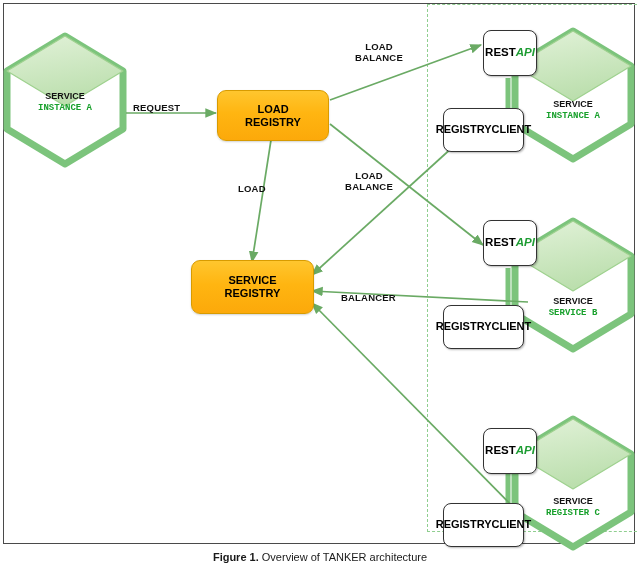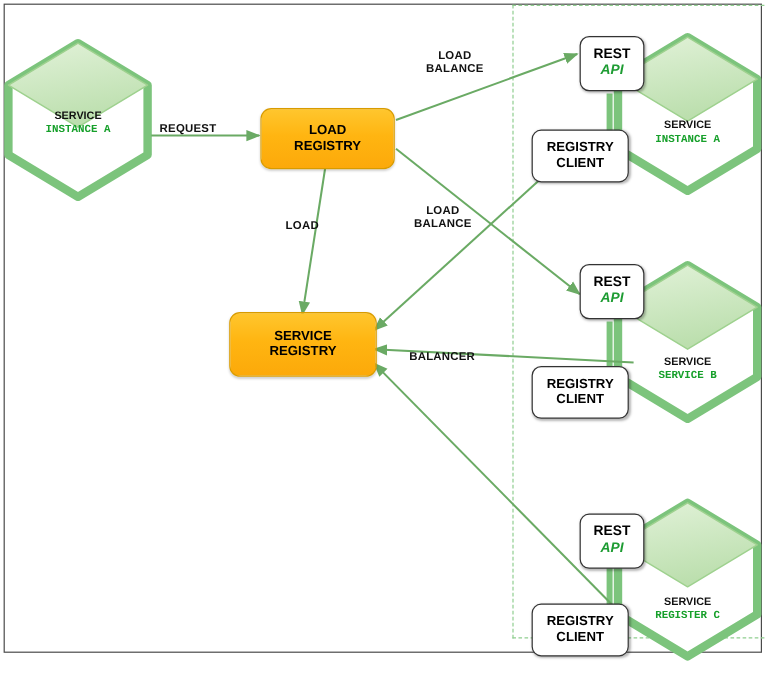--- a/index.html
+++ b/index.html
@@ -21,21 +21,21 @@
   
   .obox{position:absolute;border:1px solid #d89b00;border-radius:9px;
         background:linear-gradient(180deg,#ffc62e 0%,#ffb511 45%,#fca90a 100%);
         box-shadow:0 1px 2px rgba(0,0,0,.18);
         display:flex;align-items:center;justify-content:center;text-align:center;
         font-weight:bold;color:#000;line-height:1.18;}
 
   
   .wbox{position:absolute;border:1.6px solid #333;border-radius:8px;background:#fff;
         box-shadow:1px 1px 2px rgba(0,0,0,.28);
-        display:flex;flex-direction:column;align-items:center;justify-content:center;
+        display:flex;flex-direction:row;align-items:center;justify-content:center;
         text-align:center;font-weight:bold;color:#000;line-height:1.2;}
   .wbox .grn{color:#1e9c33;font-style:italic;}
 
   
   .elabel{position:absolute;font-size:9.5px;font-weight:bold;color:#111;
           text-align:right;line-height:1.2;letter-spacing:.2px;white-space:nowrap;}
 
   
   .cube-label{position:absolute;text-align:center;font-size:9px;font-weight:bold;
               line-height:1.35;white-space:nowrap;}
@@ -182,14 +182,17 @@
   <div class="elabel" style="left:348px;top:41px;width:62px;text-align:center;">
     <span>LOAD</span><br>
     <span>BALANCE</span>
   </div>
 
   <div class="elabel" style="left:338px;top:170px;width:62px;text-align:center;">
     <span>LOAD</span><br>
     <span>BALANCE</span>
   </div>
 
+  <div class="caption">
+    <b>Figure 1.</b><span> Overview of TANKER architecture</span>
+  </div>
 
 </div>
 
 </body></html>

